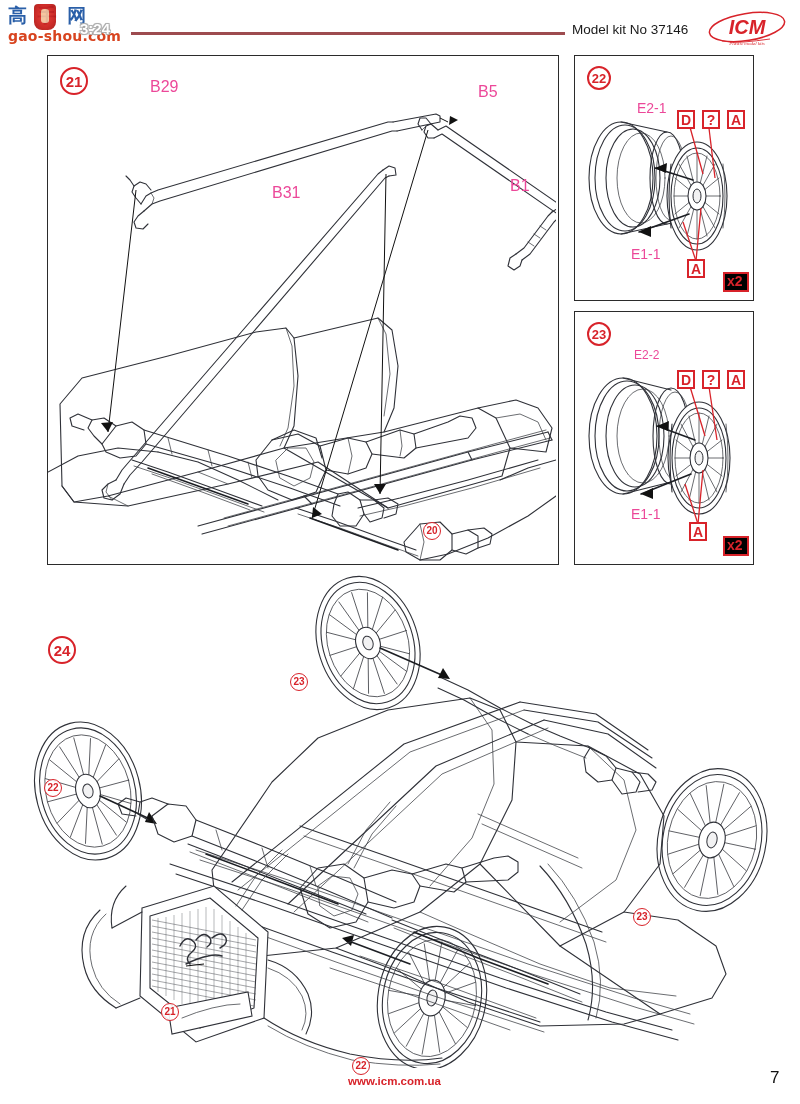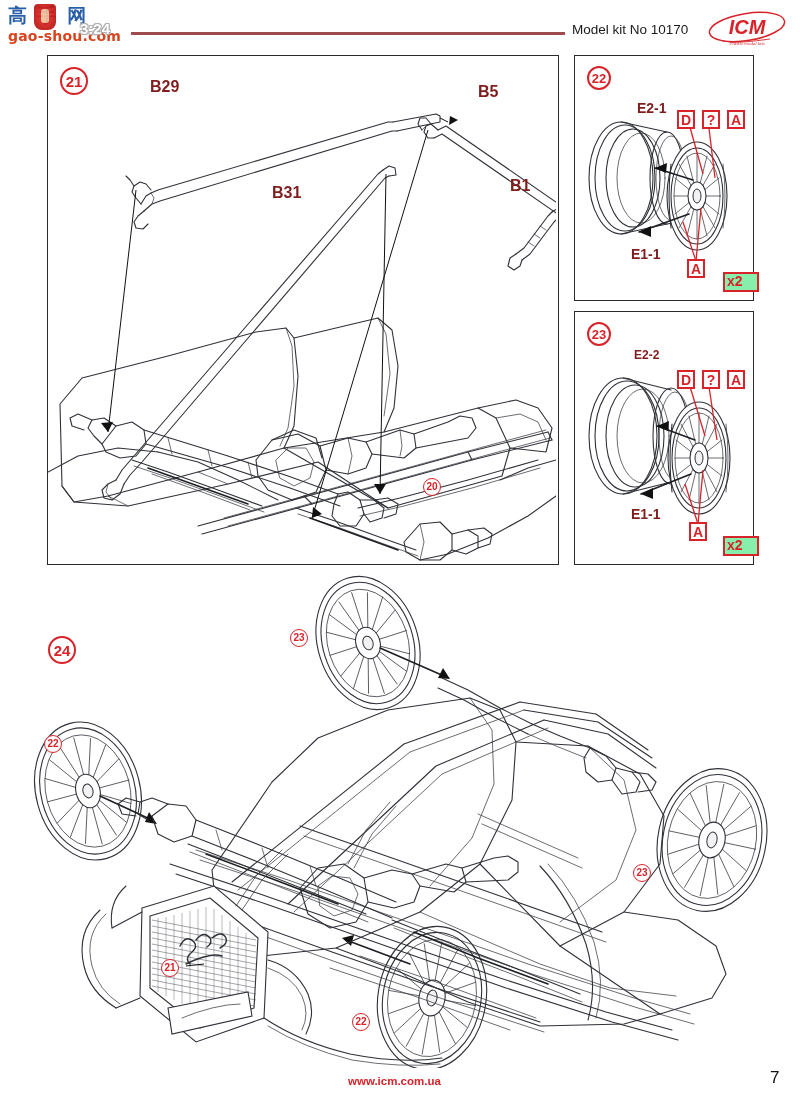--- a/index.html
+++ b/index.html
@@ -87,33 +87,33 @@
     color: #d8232a;
     font-weight: bold;
     text-align: center;
     font-family: "Liberation Sans", sans-serif;
     background: rgba(255,255,255,.9);
     line-height: 1;
     display: flex; align-items: center; justify-content: center;
   }
   .badge-lg { width: 28px; height: 28px; font-size: 15px; }
   .badge-md { width: 24px; height: 24px; font-size: 13px; }
-  .badge-sm { width: 18px; height: 18px; font-size: 10px; border-width: 1.6px; }
+  .badge-sm { width: 18px; height: 18px; font-size: 10px; border-width: 1.6px; margin-top: 44px; }
 
   #badge-21 { left: 12px; top: 11px; }
   #badge-22 { left: 12px; top: 10px; }
   #badge-23 { left: 12px; top: 10px; }
   #badge-24 { left: 48px; top: 636px; }
 
   
   .part-label {
     position: absolute;
     font-family: "Liberation Sans", sans-serif;
-    font-weight: bold;
-    color: #7f1d1d;
+    font-weight: normal;
+    color: #ec4899;
     white-space: nowrap;
   }
 
   
   .callout {
     position: absolute;
     border: 2px solid #d8232a;
     color: #d8232a;
     font-weight: bold;
     font-family: "Liberation Sans", sans-serif;
@@ -123,22 +123,22 @@
     display: flex; align-items: center; justify-content: center;
   }
   .callout-sq { width: 18px; height: 19px; font-size: 14px; }
   .qty-box {
     position: absolute;
     border: 2px solid #d8232a;
     color: #d8232a;
     font-weight: bold;
     font-size: 14px;
     font-family: "Liberation Sans", sans-serif;
-    background: #86efac;
-    padding: 0px 14px 1px 2px;
+    background: #000000;
+    padding: 0px 4px 1px 2px;
     line-height: 15px;
   }
 
   
   #step24-area {
     position: absolute; left: 0; top: 568px; width: 800px; height: 500px;
   }
 
   
   #footer-url {
@@ -171,21 +171,21 @@
 
     <div id="watermark">
       <div class="wm-chars">高 手 网</div>
       <div class="wm-seal"></div>
       <div class="wm-dom">gao-shou.com</div>
       <div class="wm-scale">3:24</div>
     </div>
 
     <div id="header-rule"></div>
 
-    <div id="kit-no">Model kit No 10170</div>
+    <div id="kit-no">Model kit No 37146</div>
 
     <div id="icm-logo">
       <svg width="82" height="40" viewBox="0 0 82 40">
         <ellipse cx="41" cy="19" rx="38" ry="13.5" fill="none" stroke="#d8232a" stroke-width="1.5" transform="rotate(-9 41 19)"></ellipse>
         <text x="41" y="26" text-anchor="middle" font-family="Liberation Sans, sans-serif" font-size="20" font-weight="bold" font-style="italic" fill="#d8232a">ICM</text>
         <path d="M16 33 q10 2 22 1 q12 -1 26 -3" fill="none" stroke="#d8232a" stroke-width="0.9"></path>
         <text x="41" y="37" text-anchor="middle" font-family="Liberation Serif, serif" font-size="5" font-style="italic" fill="#d8232a">Plastic model kits</text>
       </svg>
     </div>
   </div>

